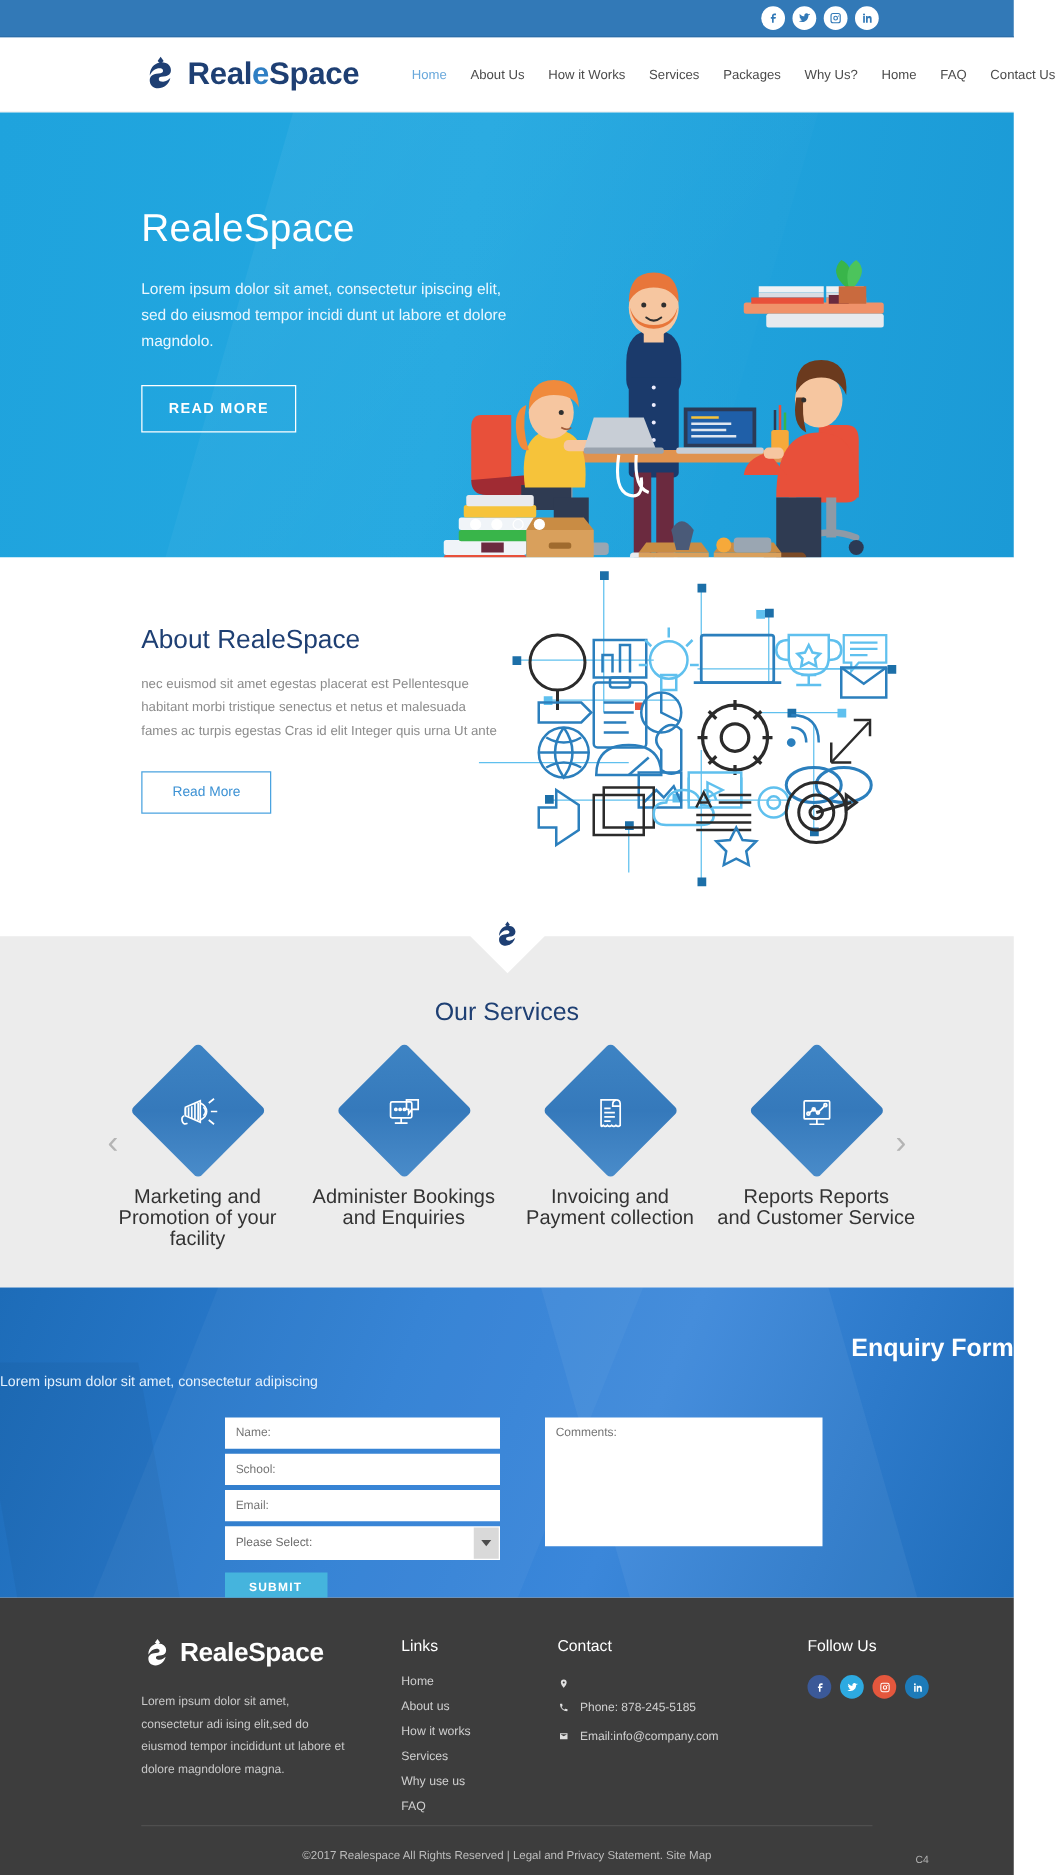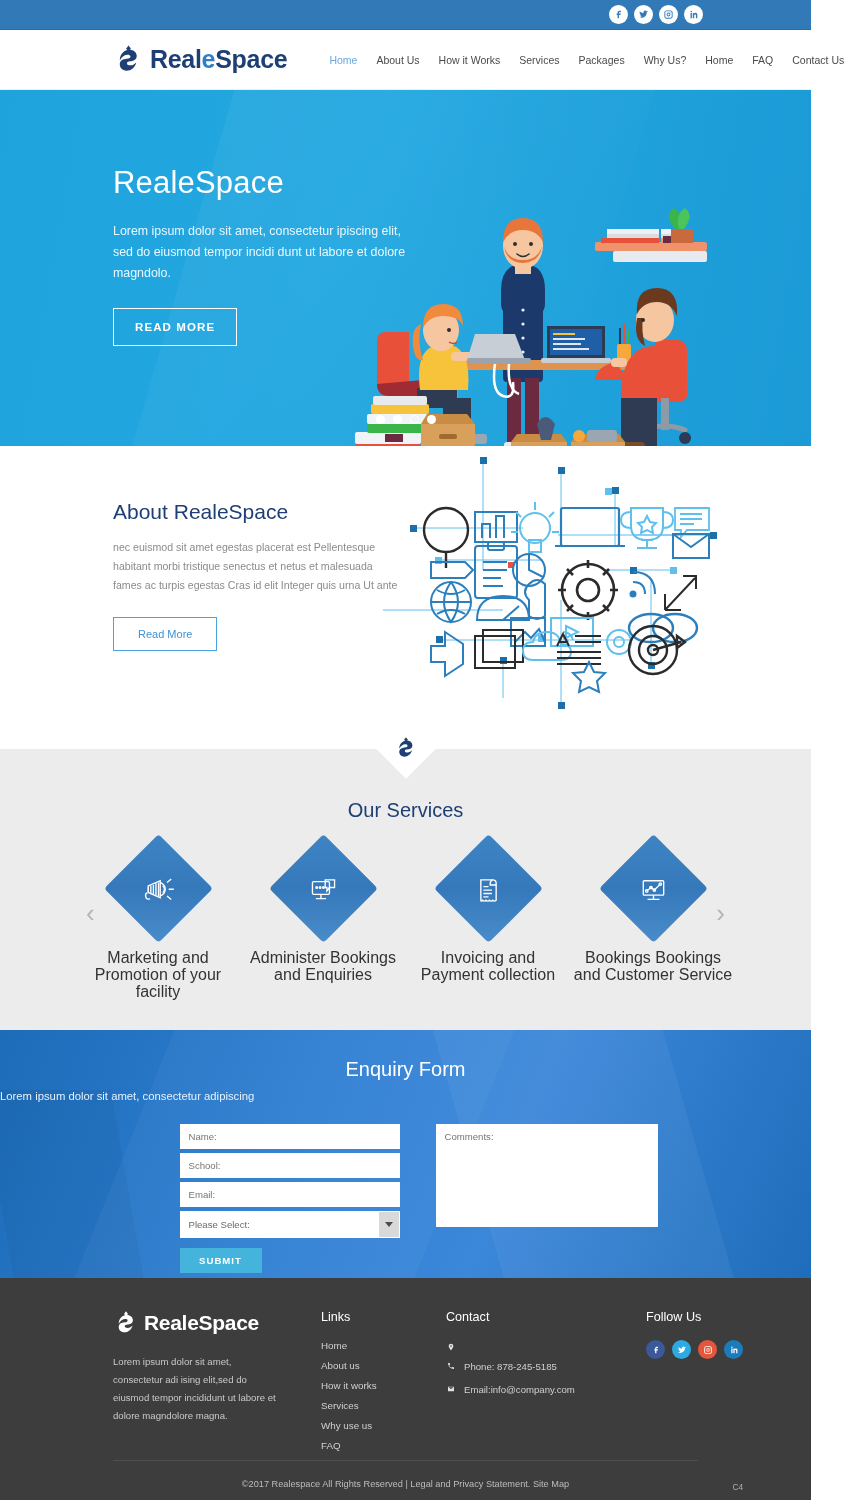--- a/index.html
+++ b/index.html
@@ -179,22 +179,22 @@
     overflow: hidden;
   }
   .enq-facet {
     position:absolute; background: rgba(255,255,255,.04);
   }
   .enq-f1 { top:-30px; left:120px; width:340px; height:330px; transform: skewX(-22deg); }
   .enq-f2 { top:-20px; left:470px; width:230px; height:300px; transform: skewX(16deg); background: rgba(255,255,255,.05);}
   .enq-f3 { top:60px; left:0px; width:130px; height:220px; transform: skewX(10deg); background: rgba(0,0,0,.04);}
   .enq-title {
     position: relative;
-    text-align: center; padding-top: 28px;
-    font-size: 20px; color: #ffffff; font-weight: normal;
+    text-align: right; padding-top: 38px;
+    font-size: 20px; color: #ffffff; font-weight: bold;
   }
   .enq-sub {
     position: relative;
     margin-top: 9px;
     font-size: 11.3px; color: #e4f1fd;
   }
   .form {
     position: relative;
     display: flex; gap: 36px;
     margin: 22px auto 0 auto;
@@ -721,21 +721,21 @@
             <path d="M20 27 l0 5 M13 32 l14 0"></path>
             <path d="M12 22 l5-4 4 3 7-7"></path>
             <circle cx="12" cy="22" r="1.4"></circle>
                 <circle cx="17" cy="18" r="1.4"></circle>
             <circle cx="21" cy="21" r="1.4"></circle>
                 <circle cx="28" cy="14" r="1.4"></circle>
           </svg>
         </div>
           </div>
         <div class="svc-label">
-          <span>Bookings Bookings</span><br><span>and Customer Service</span>
+          <span>Reports Reports</span><br><span>and Customer Service</span>
         </div>
       </div>
 
       <span class="svc-arrow right">›</span>
     </div>
   </div>
 
   <div class="enquiry">
     <div class="enq-facet enq-f1"></div>
     <div class="enq-facet enq-f2"></div>

